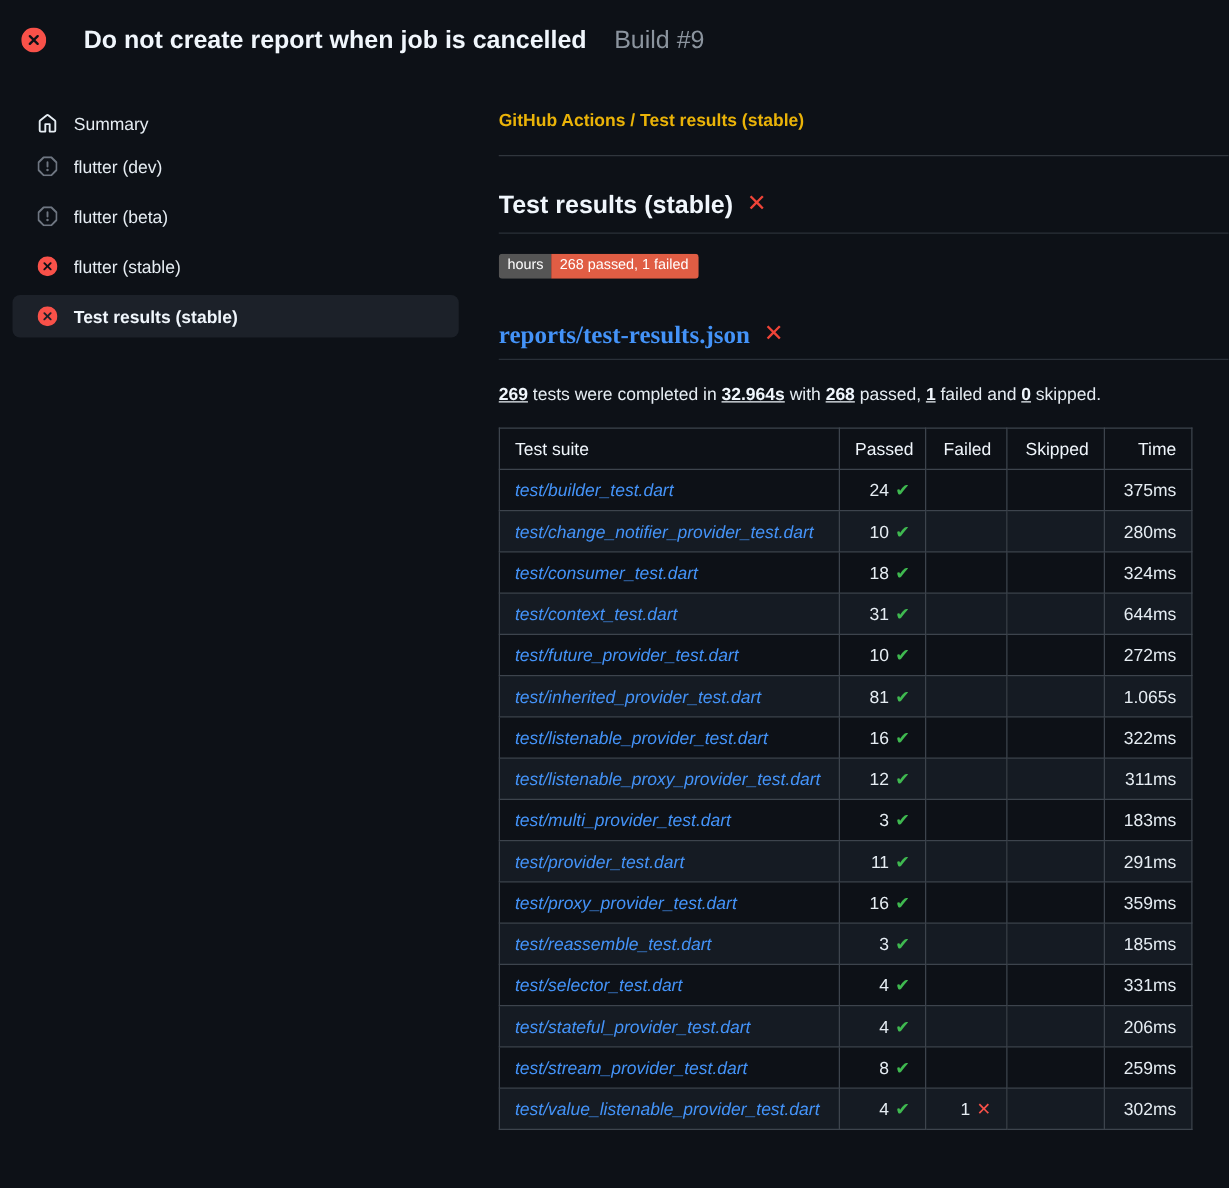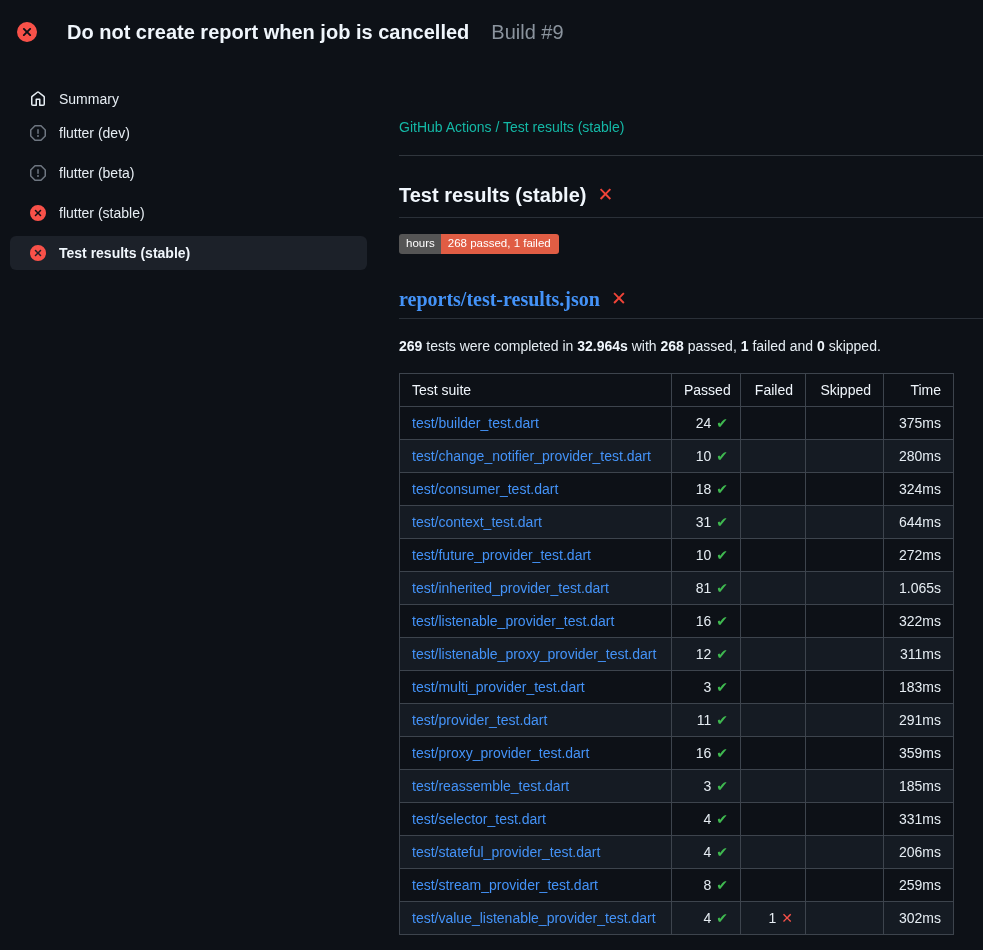--- a/index.html
+++ b/index.html
@@ -22,48 +22,48 @@
   .side-item { display:flex; align-items:center; gap:13px; height:34px; padding:0 10px 0 20px;
                border-radius:6px; cursor:pointer; color:#e6edf3; }
   .side-item + .side-item { margin-top:6px; }
   .side-item.selected { background:#1c2129; font-weight:700; color:#f0f6fc; }
   .side-item .ico { width:16px; height:16px; flex:none; display:flex; }
   .side-item .label { font-size:14px; line-height:16px; }
   .jobs-label { color:#8b949e; font-size:12px; margin:26px 0 16px 20px; }
 
   
   .main { flex:1 1 auto; padding:30px 0 0 16px; min-width:0; }
-  .breadcrumb { font-size:14px; font-weight:400; color:#14b8a6; line-height:20px;margin-top:31px; }
+  .breadcrumb { font-size:14px; font-weight:700; color:#eab308; line-height:20px; }
   .status-line { font-size:12px; color:#8b949e; margin-top:3px; line-height:16px; }
   .divider { border-bottom:1px solid #30363d; margin-top:18px; }
 
   .h1 { display:flex; align-items:center; gap:11px; margin-top:26px; padding-bottom:9px;
         border-bottom:1px solid #2a3038; font-size:20px; font-weight:700; color:#f0f6fc; line-height:26px; }
   .x-mark { color:#f04438; font-weight:700; font-size:19px; line-height:20px; }
 
   .badge { display:inline-flex; margin-top:16px; border-radius:3px; overflow:hidden;
            font-size:11.5px; line-height:13px; }
   .badge .k { background:#555555; color:#ffffff; padding:3px 6px 4px 7px; }
   .badge .v { background:#e05d44; color:#ffffff; padding:3px 8px 4px 7px; }
 
   .h2 { display:flex; align-items:center; gap:11px; margin-top:32px; padding-bottom:6px;
         border-bottom:1px solid #2a3038; font-size:20px; font-weight:700; line-height:26px; }
   .h2 a { color:#4493f8; text-decoration:none;font-family:Liberation Serif, serif; }
 
   .summary-line { margin-top:17px; font-size:14px; color:#e6edf3; line-height:20px; }
-  .summary-line b { color:#f0f6fc; }
+  .summary-line b { color:#f0f6fc;text-decoration:underline; }
 
   
   table.results { margin-top:17px; border-collapse:collapse; table-layout:fixed; width:554px; font-size:14px; }
   .results th, .results td { border:1px solid #3d444d; padding:6px 12px; line-height:20px;
                              overflow:hidden; white-space:nowrap; }
   .results th { font-weight:400; color:#f0f6fc; text-align:right; }
   .results th.c-suite { text-align:left; }
   .results td { text-align:right; color:#e6edf3; }
-  .results td.suite-cell { text-align:left; }
+  .results td.suite-cell { text-align:left;font-style:italic; }
   .results tbody tr:nth-child(even) { background:#151b23; }
   a.suite-link { color:#4493f8; text-decoration:none; cursor:pointer; }
   .check { color:#3fb950; font-weight:700; margin-left:5px; }
   .cross { color:#f85149; font-weight:700; margin-left:5px; }
 </style>
 </head>
 <body>
 
 <div class="app-header">
   <span class="big-icon">

